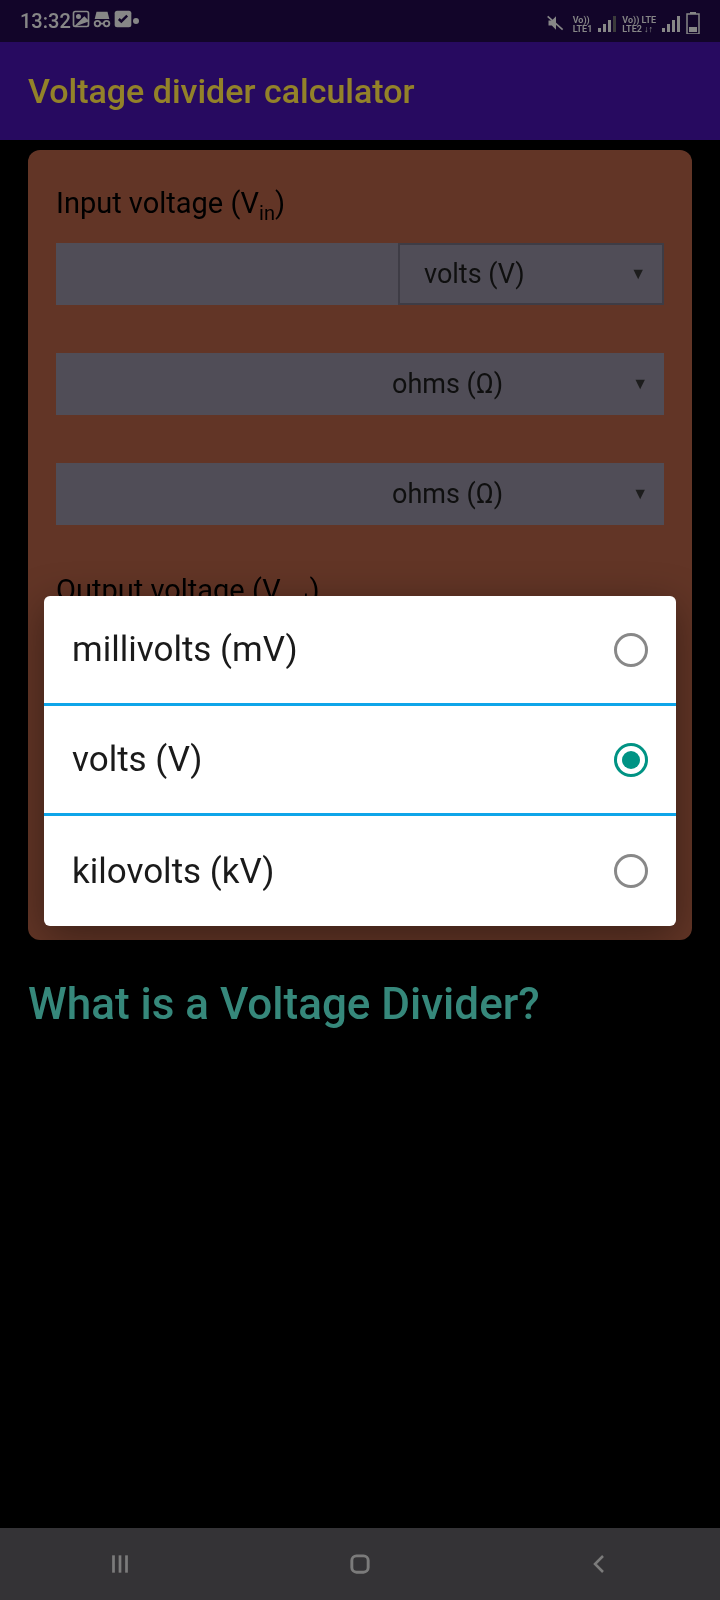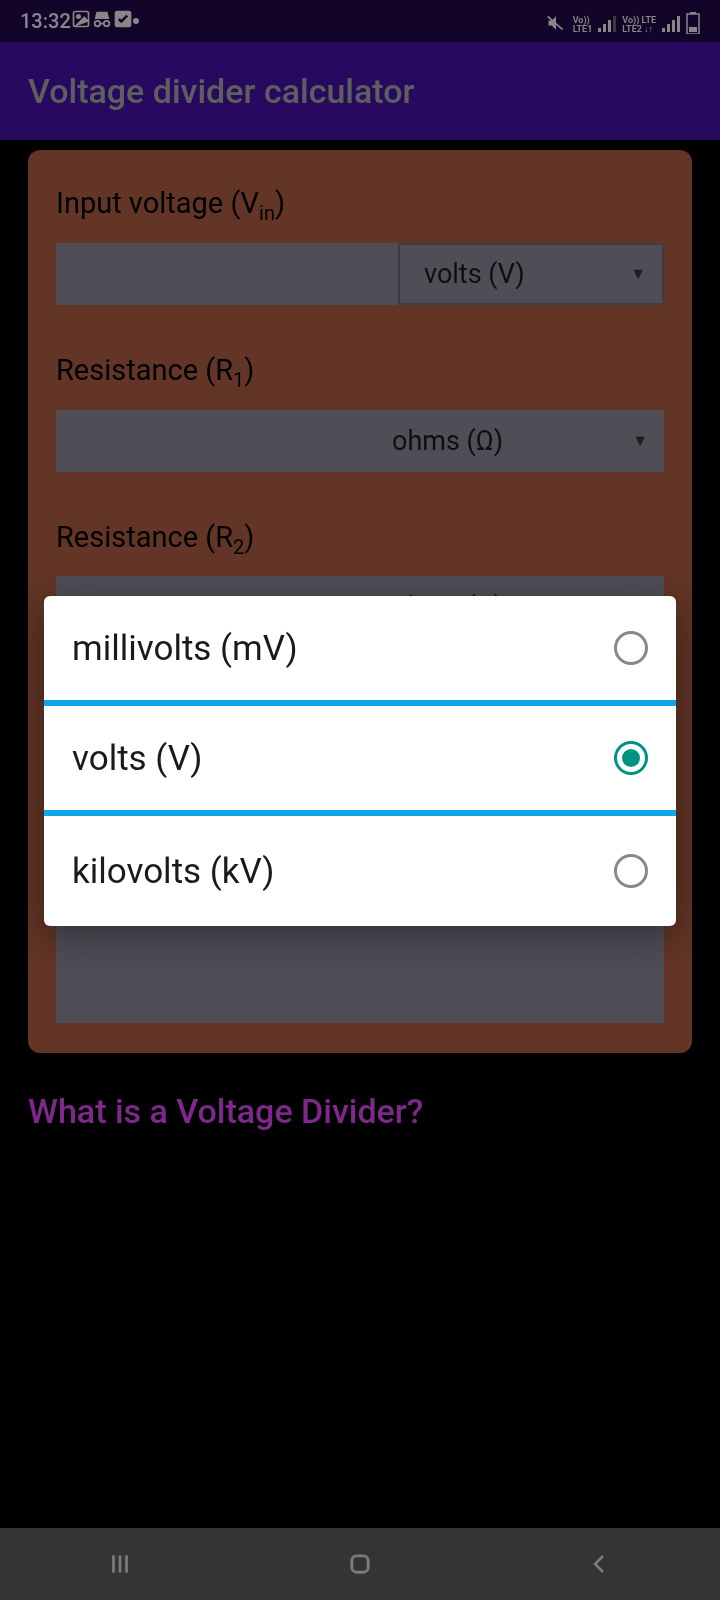--- a/index.html
+++ b/index.html
@@ -6,21 +6,21 @@
 html, body { width: 720px; height: 1600px; overflow: hidden; font-family: Roboto, Arial, sans-serif; }
 body { background: #000; position: relative; }
 
 .status-bar { height: 42px; background: #1f0a47; display: flex; align-items: center; justify-content: space-between; padding: 0 20px; color: #e8e8e8; font-size: 20px; }
 .status-left { display: flex; align-items: center; gap: 0; justify-content: flex-end; }
 .status-right { display: flex; align-items: center; gap: 6px; margin-top: 8px; }
 .status-time { font-weight: 500; }
 .status-icon { display: inline-block; }
 
 .app-bar { height: 98px; background: #4412a5; display: flex; align-items: center; padding: 0 28px; }
-.app-title { color: #a3a3a3; font-size: 34px; font-weight: 500; }
+.app-title { color: #fde047; font-size: 34px; font-weight: 500; }
 
 .content { position: relative; background: #000; padding: 10px 28px 40px; height: calc(1600px - 42px - 98px - 72px); overflow: hidden; }
 
 .card { background: #aa5c43; border-radius: 12px; padding: 36px 28px 30px; }
 .field-group { margin-bottom: 48px; }
 .field-label { color: #000; font-size: 29px; margin-bottom: 18px; }
 .field-label sub { font-size: 20px; vertical-align: sub; }
 .field-row { display: flex; gap: 0; }
 .field-input { flex: 1; height: 62px; background: #8a8696; border: none; }
 .field-input.wide { flex: 0 0 342px; }
@@ -29,30 +29,30 @@
 .unit-select.nobord { border: none; display: flex; align-items: center; justify-content: space-between; padding: 0 16px 0 24px; }
 .chev { color: #333; font-size: 16px; }
 
 .output-row { display: flex; align-items: center; justify-content: space-between; margin-top: 8px; }
 .clear-btn { padding: 12px 22px; font-size: 22px; background: #d0d0d0; border: 1px solid #888; }
 
 .calc-label { color: #000; font-size: 29px; margin-bottom: 16px; margin-top: 10px; }
 .calc-box { width: 100%; height: 148px; background: #8a8696; }
 
 .article { padding: 38px 0 0; }
-.article-title { color: #d946ef; font-size: 34px; font-weight: 500; margin-bottom: 28px; }
+.article-title { color: #5eead4; font-size: 44px; font-weight: 500; margin-bottom: 28px; }
 .article-body { color: #cfcfcf; font-size: 28px; line-height: 1.45; }
 
 .nav-bar { position: absolute; bottom: 0; left: 0; right: 0; height: 72px; background: #5b595d; display: flex; align-items: center; justify-content: space-around; }
 .nav-btn { color: #d5d5d5; display: flex; align-items: center; justify-content: center; width: 60px; height: 40px; }
 
 .scrim { position: absolute; top: 0; left: 0; right: 0; bottom: 0; background: rgba(0,0,0,0.42); z-index: 5; }
 
 .dialog { position: absolute; left: 44px; right: 44px; top: 596px; background: #fff; border-radius: 6px; z-index: 10; box-shadow: 0 10px 40px rgba(0,0,0,0.4); }
-.option { display: flex; align-items: center; justify-content: space-between; padding: 0 28px; height: 110px; border-bottom: 6px solid #0ea5e9; }
+.option { display: flex; align-items: center; justify-content: space-between; padding: 0 28px; height: 110px; border-bottom: 3px solid #0ea5e9; }
 .option:last-child { border-bottom: none; justify-content: space-between; }
 .option-label { color: #1a1a1a; font-size: 35px; }
 .radio { width: 34px; height: 34px; border: 3px solid #888; border-radius: 50%; display: flex; align-items: center; justify-content: center; }
 .radio.selected { border-color: #009384; }
 .radio.selected::after { content: ""; width: 18px; height: 18px; background: #009384; border-radius: 50%; }
 
 .sig { font-size: 9px; font-weight: 600; line-height: 1; }
 </style>
 </head>
 <body>
@@ -132,36 +132,30 @@
       <div class="field-row">
         <input class="field-input wide" style="">
         <div class="unit-select">
           <span>volts (V)</span>
           <span class="chev">▼</span>
         </div>
       </div>
     </div>
 
     <div class="field-group">
-      <div class="field-label">
-        <span>Resistance (R</span><sub>1</sub><span>)</span>
-      </div>
       <div class="field-row">
         <input class="field-input narrow" style="">
         <div class="unit-select nobord">
           <span>ohms (Ω)</span>
           <span class="chev">▼</span>
         </div>
       </div>
     </div>
 
     <div class="field-group">
-      <div class="field-label">
-        <span>Resistance (R</span><sub>2</sub><span>)</span>
-      </div>
       <div class="field-row">
         <input class="field-input narrow" style="">
         <div class="unit-select nobord">
           <span>ohms (Ω)</span>
           <span class="chev">▼</span>
         </div>
       </div>
     </div>
 
     <div class="field-group" style="margin-bottom:20px;">

